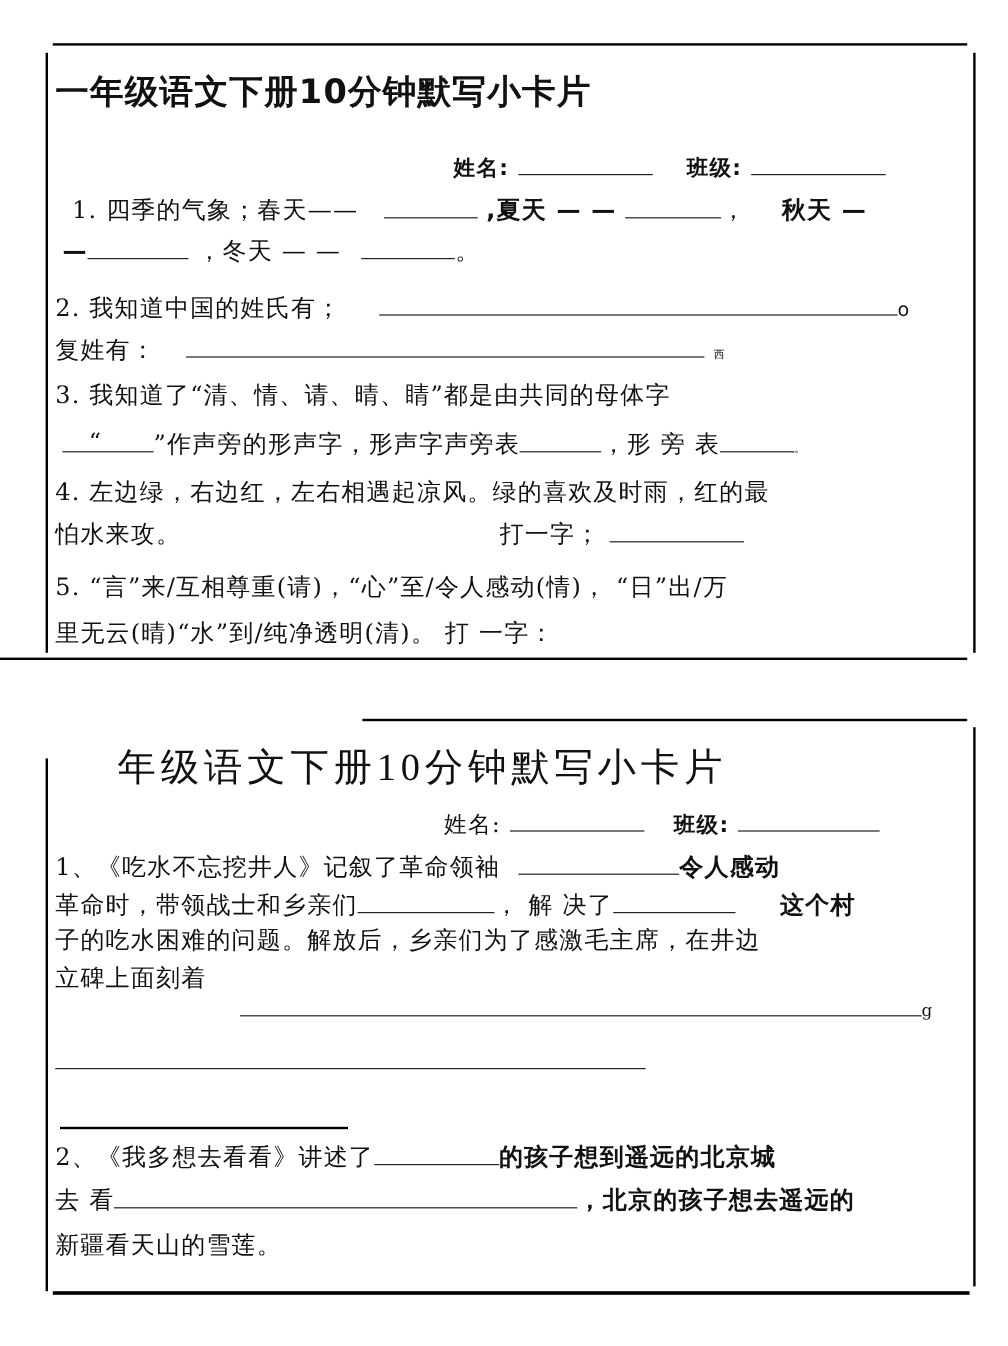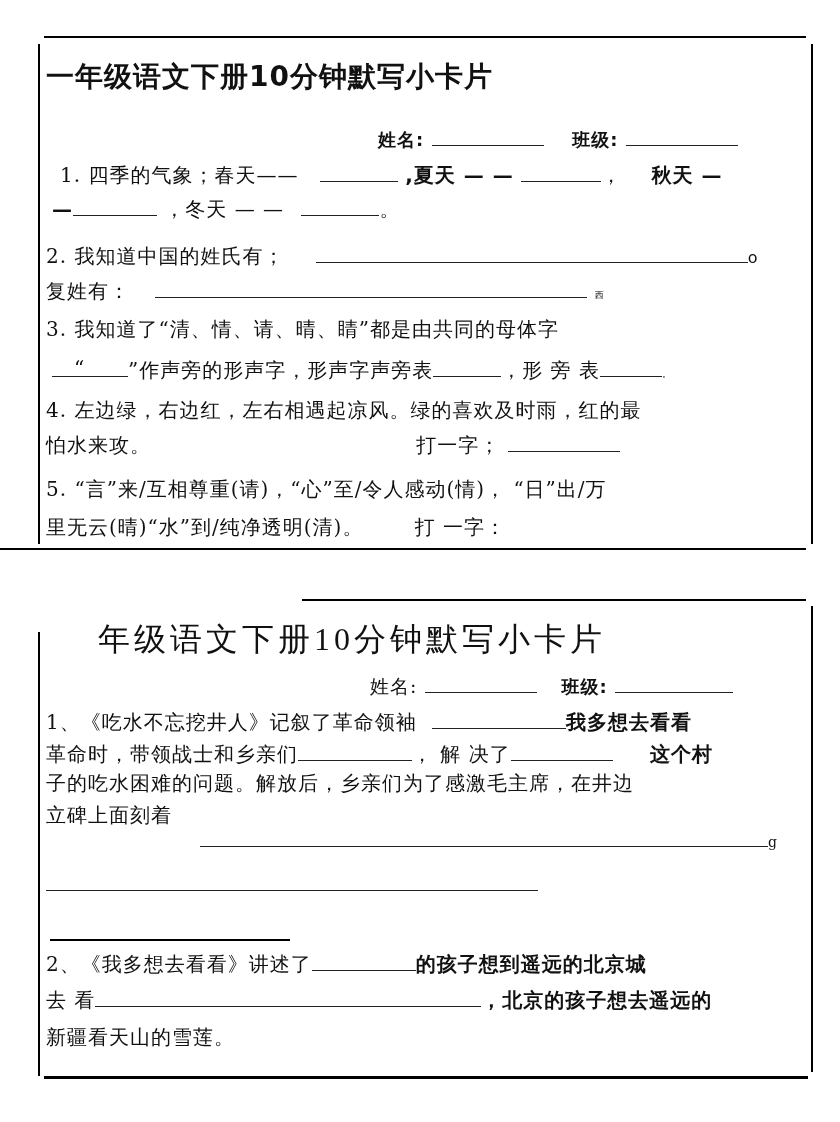--- a/index.html
+++ b/index.html
@@ -69,41 +69,41 @@
 <div class="txt" style="left:46px;top:397px;">4. 左边绿，右边红，左右相遇起凉风。绿的喜欢及时雨，红的最</div>
 <div class="txt" style="left:46px;top:432px;">
   <span>怕水来攻。</span>
   <span style="margin-left:258px;">打一字；</span>
   <span class="blank" style="width:112px;"></span>
 </div>
 
 <div class="txt" style="left:46px;top:476px;">5. “言”来/互相尊重(请)，“心”至/令人感动(情)，  “日”出/万</div>
 <div class="txt" style="left:46px;top:514px;">
   <span>里无云(晴)“水”到/纯净透明(清)。</span>
-  <span style="margin-left:44px;">打 一字：</span>
+  <span style="">打 一字：</span>
 </div>
 
 <div class="hline" style="left:302px;top:599px;width:504px;height:2px;"></div>
 <div class="vline" style="left:38px;top:632px;width:2px;height:444px;"></div>
 <div class="vline" style="left:811px;top:606px;width:2px;height:466px;"></div>
 <div class="hline" style="left:44px;top:1076px;width:764px;height:3px;"></div>
 
 <div class="title2">年级语文下册10分钟默写小卡片</div>
 
 <div class="txt" style="left:370px;top:674px;">
   <span style="font-size:19px;">姓名:</span>
   <span class="blank" style="width:112px;"></span>
   <span style="display:inline-block;width:10px;"></span>
   <span class="nm">班级:</span>
   <span class="blank" style="width:118px;"></span>
 </div>
 
 <div class="txt" style="left:46px;top:709px;">
   <span>1、《吃水不忘挖井人》记叙了革命领袖</span>
-  <span class="blank" style="width:134px;margin-left:8px;"></span><span class="bold">我多想去看看</span>
+  <span class="blank" style="width:134px;margin-left:8px;"></span><span class="bold">令人感动</span>
 </div>
 <div class="txt" style="left:46px;top:741px;">
   <span>革命时，带领战士和乡亲们</span><span class="blank" style="width:114px;"></span><span>， 解  决了</span><span class="blank" style="width:102px;"></span>
   <span class="bold" style="margin-left:30px;font-family:Liberation Serif, serif;">这个村</span>
 </div>
 <div class="txt" style="left:46px;top:770px;">子的吃水困难的问题。解放后，乡亲们为了感激毛主席，在井边</div>
 <div class="txt" style="left:46px;top:802px;">立碑上面刻着</div>
 <div class="txt" style="left:200px;top:828px;">
   <span class="blank" style="width:568px;"></span><span style="font-size:14px;">g</span>
 </div>

